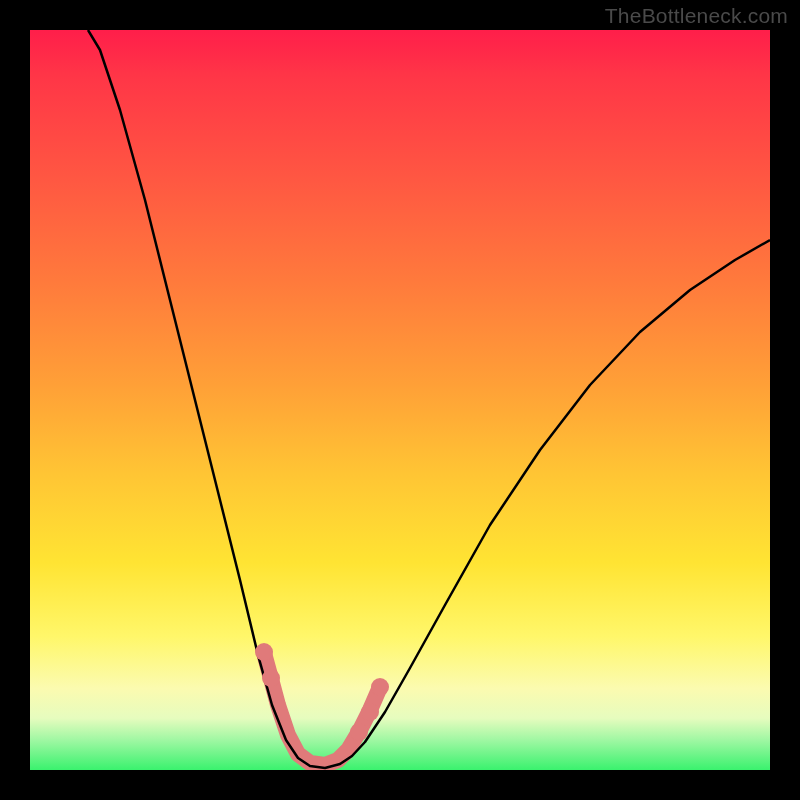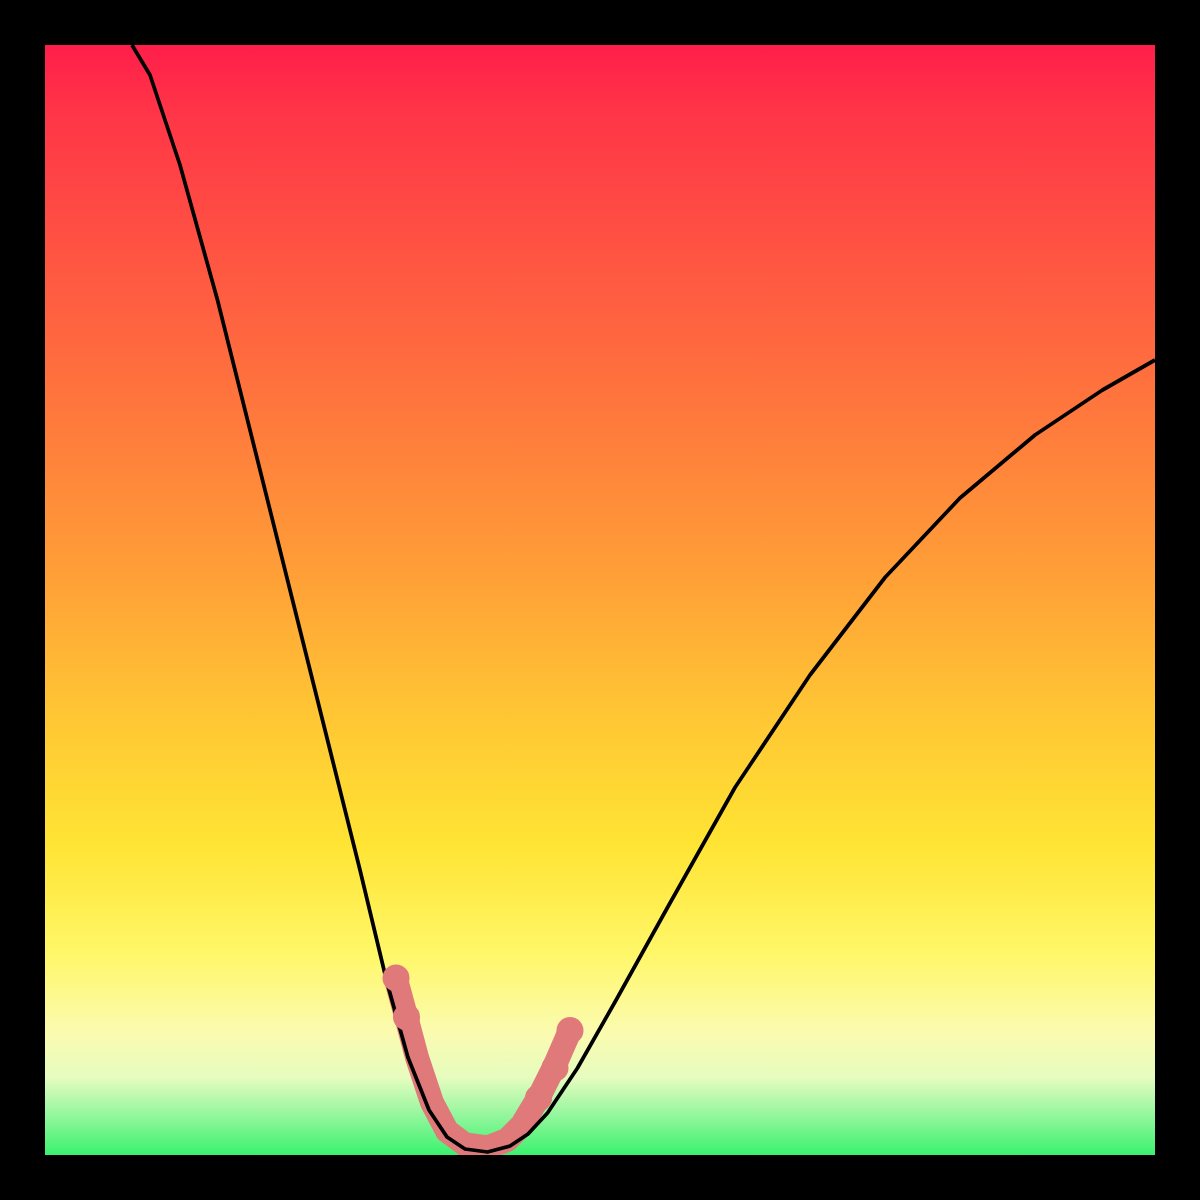--- a/index.html
+++ b/index.html
@@ -56,20 +56,21 @@
     top: 0;
     width: 740px;
     height: 740px;
     pointer-events: none;
   }
 </style>
 </head>
 <body>
 
 <div class="outer">
+  <div class="watermark">TheBottleneck.com</div>
 
   <div class="plot-area">
     <svg class="curve" viewBox="0 0 740 740" preserveAspectRatio="none">
       <g>
           <path d="M234 623 L240 645 L248 675 L258 705 L268 724 L280 733 L295 735 L308 730 L318 720 L330 700 L340 680 L350 657" fill="none" stroke="#e07a7a" stroke-width="16" stroke-linecap="round" stroke-linejoin="round"></path>
         </g>
       <g>
           <path d="M58 0 L70 20 L90 80 L115 170 L140 270 L165 370 L190 470 L210 550 L228 625 L242 675 L256 710 L268 728 L280 736 L295 738 L310 734 L322 726 L335 712 L355 682 L380 638 L415 575 L460 495 L510 420 L560 355 L610 302 L660 260 L705 230 L740 210" fill="none" stroke="#000000" stroke-width="2.5" stroke-linejoin="round"></path>
         </g>
       <g>

